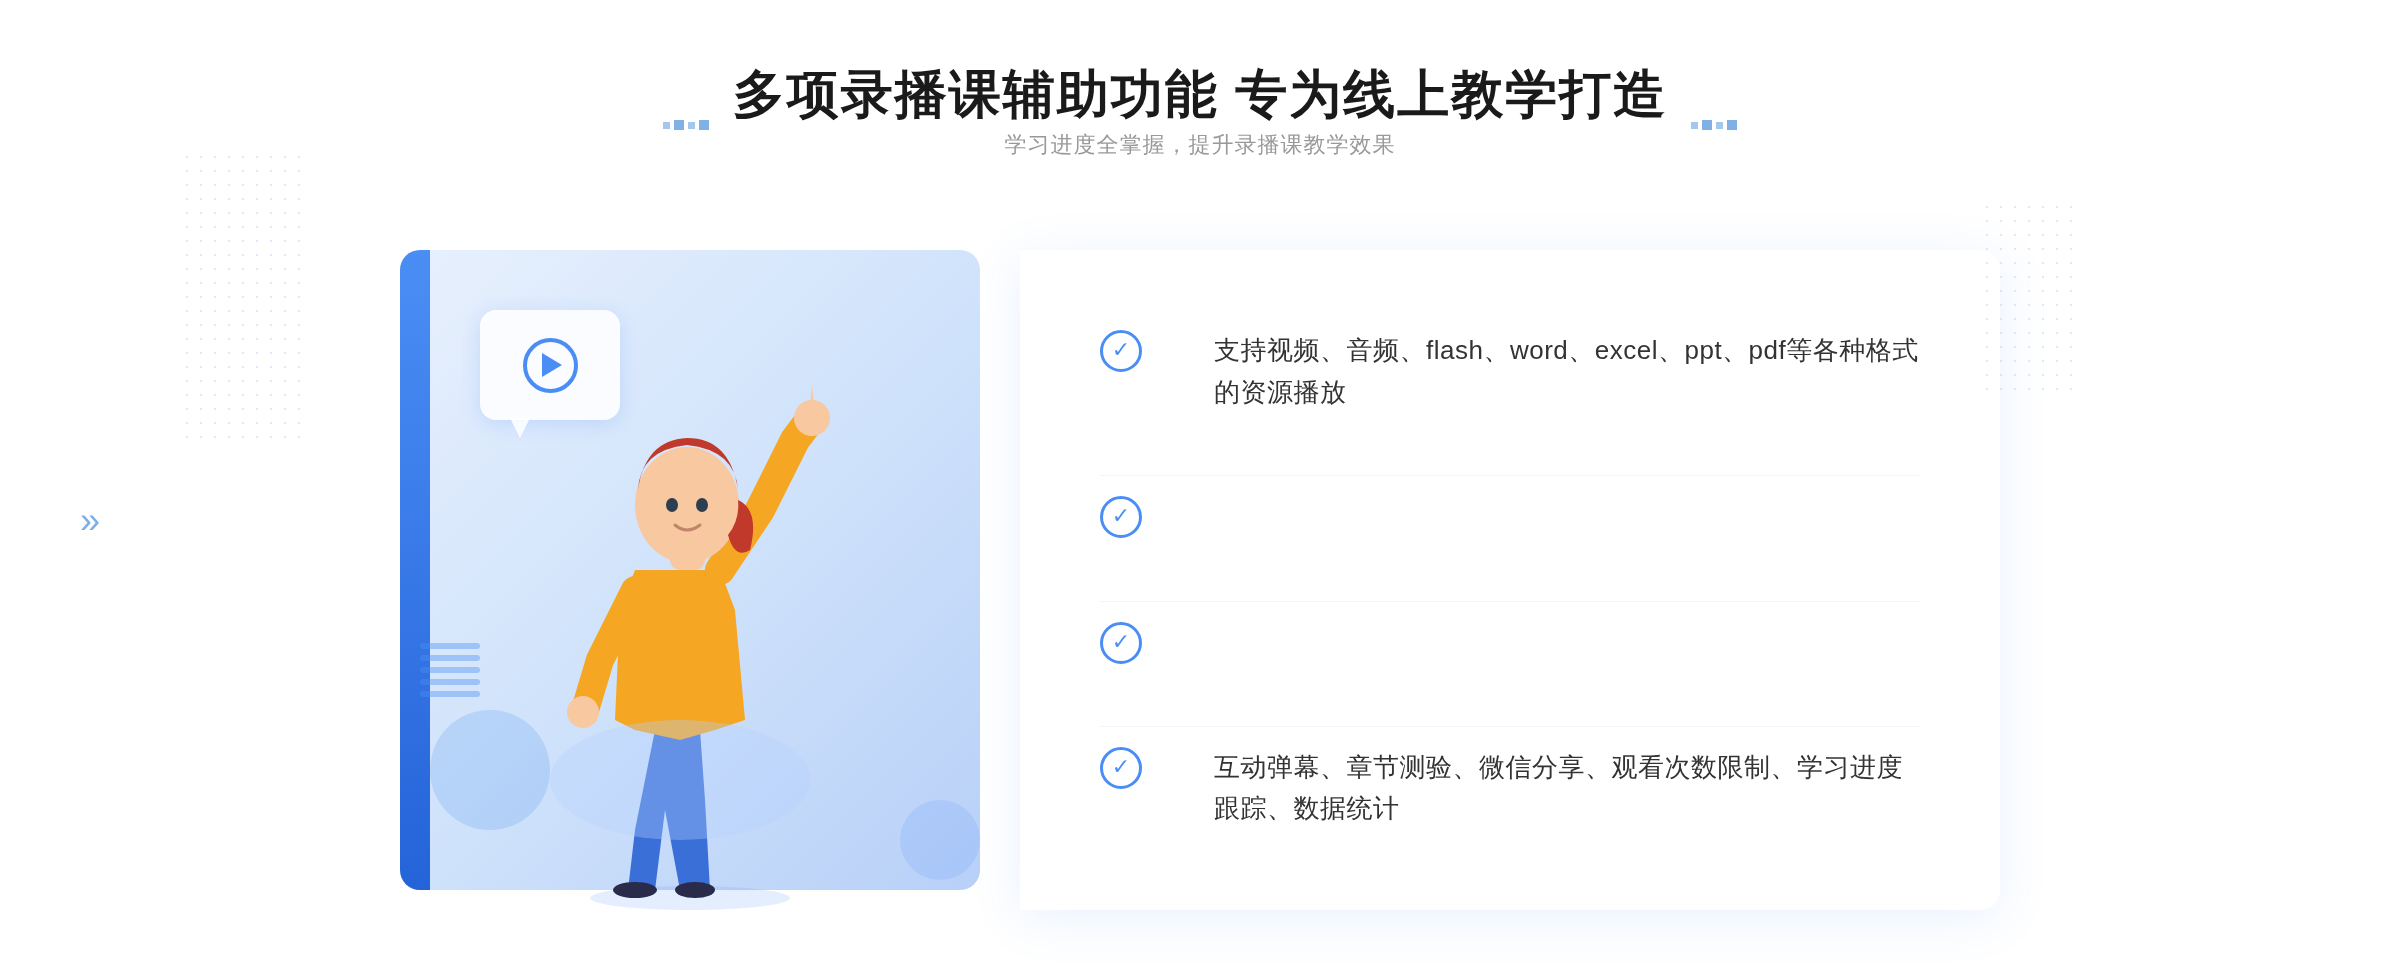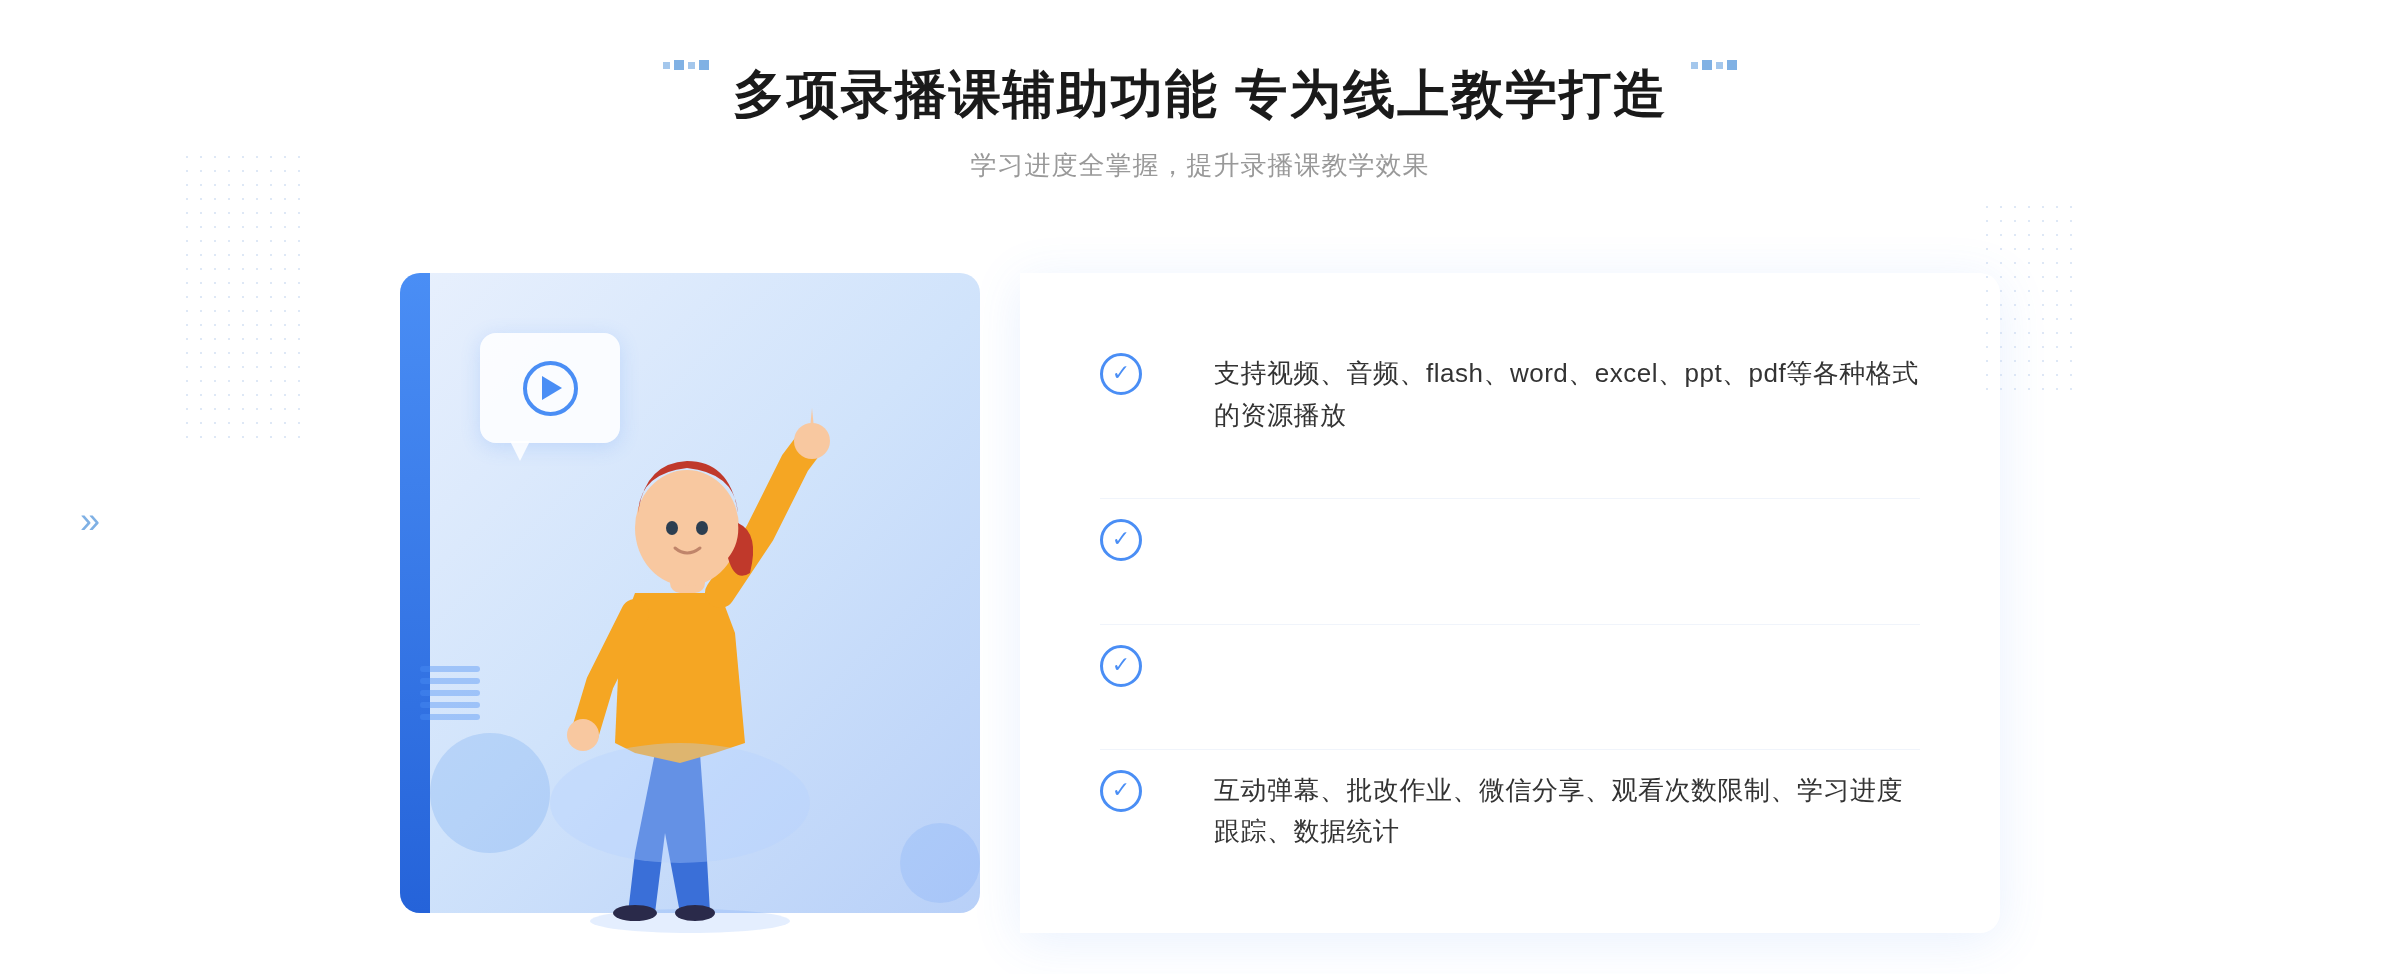--- a/index.html
+++ b/index.html
@@ -64,21 +64,21 @@
     }
 
     .header-section {
       text-align: center;
       margin-bottom: 60px;
       position: relative;
     }
 
     .header-title-row {
       display: flex;
-      align-items: flex-start;
+      align-items: flex-end;
       justify-content: center;
       gap: 24px;
     }
 
     .title-dots {
       display: flex;
       gap: 4px;
       align-items: center;
     }
 
@@ -96,23 +96,22 @@
     }
 
     .main-title {
       font-size: 52px;
       font-weight: 600;
       color: #1a1a1a;
       letter-spacing: 2px;
     }
 
     .sub-title {
-      font-size: 26px;
+      font-size: 22px;
       color: #999999;
-      margin-top: 18px;
       letter-spacing: 1px;
     }
 
     .content-area {
       display: flex;
       align-items: stretch;
       width: 1600px;
       gap: 0;
       margin-top: 10px;
     }
@@ -403,17 +402,17 @@
       <div class="feature-item">
         <div class="check-circle">
           <span class="check-mark">✓</span>
         </div>
       </div>
 
       <div class="feature-item">
         <div class="check-circle">
           <span class="check-mark">✓</span>
         </div>
-        <span class="feature-text">互动弹幕、批改作业、微信分享、观看次数限制、学习进度跟踪、数据统计</span>
+        <span class="feature-text">互动弹幕、章节测验、微信分享、观看次数限制、学习进度跟踪、数据统计</span>
       </div>
     </div>
   </div>
 </div>
 
 </body></html>

